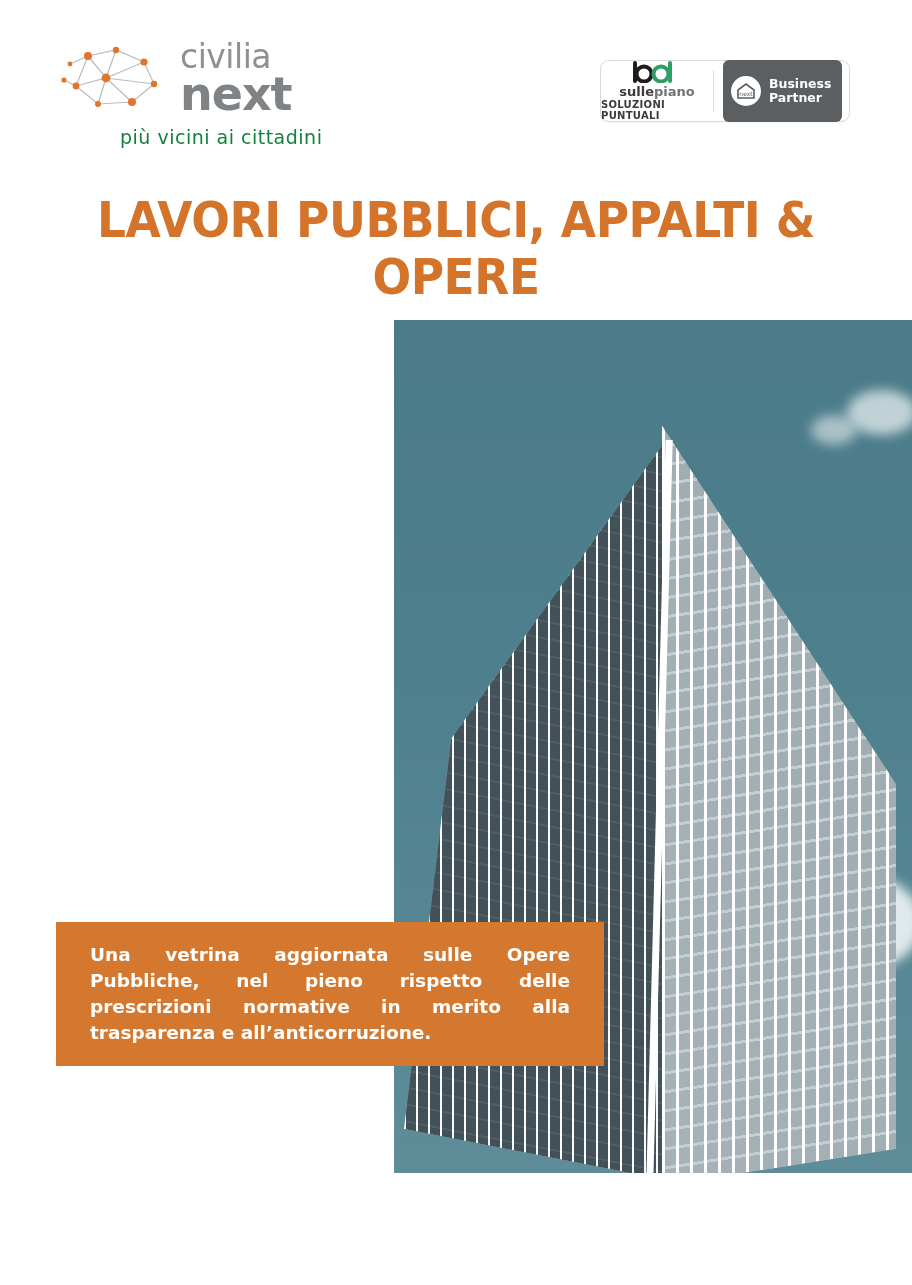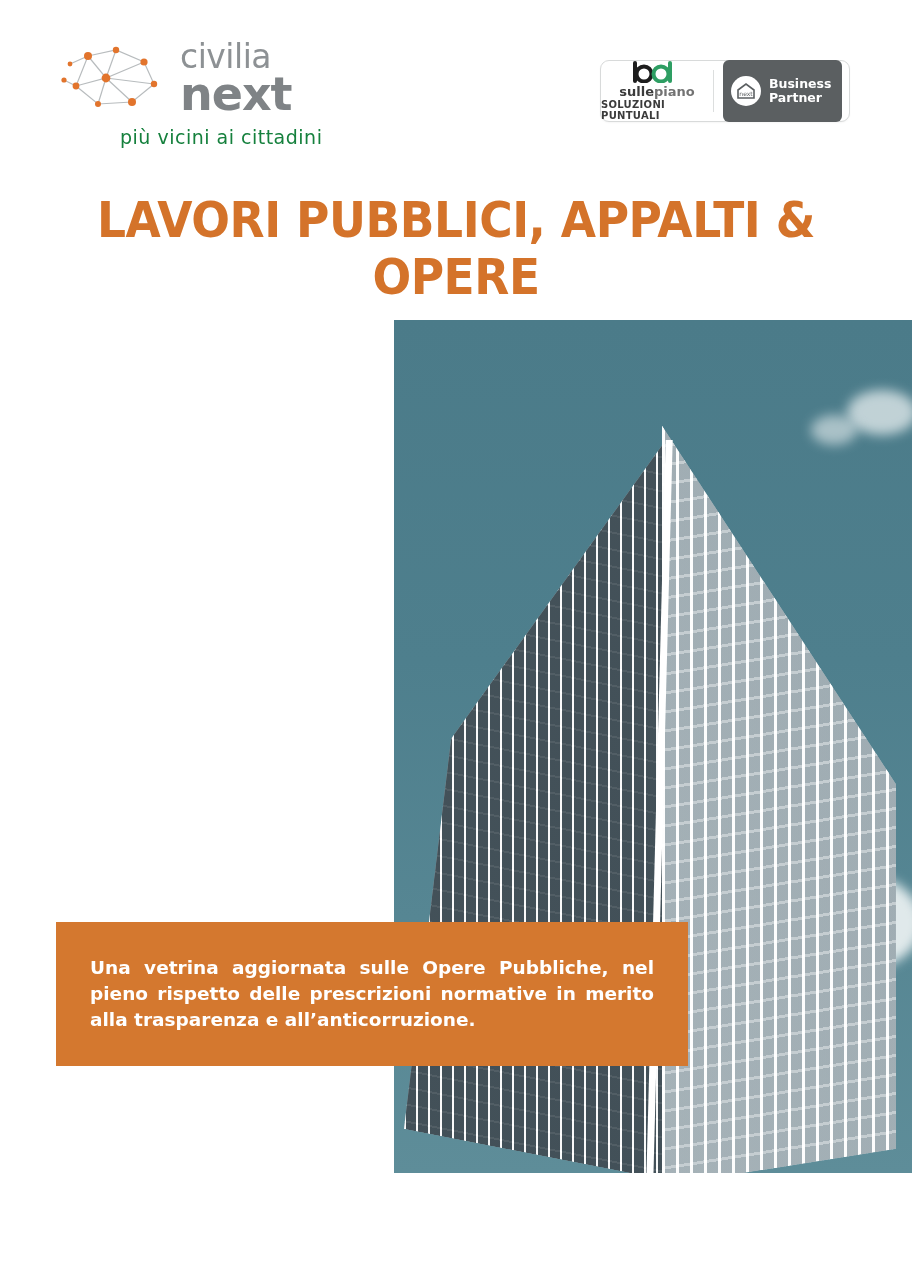--- a/index.html
+++ b/index.html
@@ -243,21 +243,21 @@
     height: 740px;
     background: #ffffff;
     transform: skewX(-1.5deg);
   }
 
   
   .caption-box {
     position: absolute;
     left: 56px;
     top: 922px;
-    width: 632px;
+    width: 548px;
     height: 144px;
     background: #d4782f;
     display: flex;
     align-items: center;
   }
   .caption-text {
     color: #ffffff;
     font-family: "DejaVu Sans", sans-serif;
     font-weight: 700;
     font-size: 18.5px;

